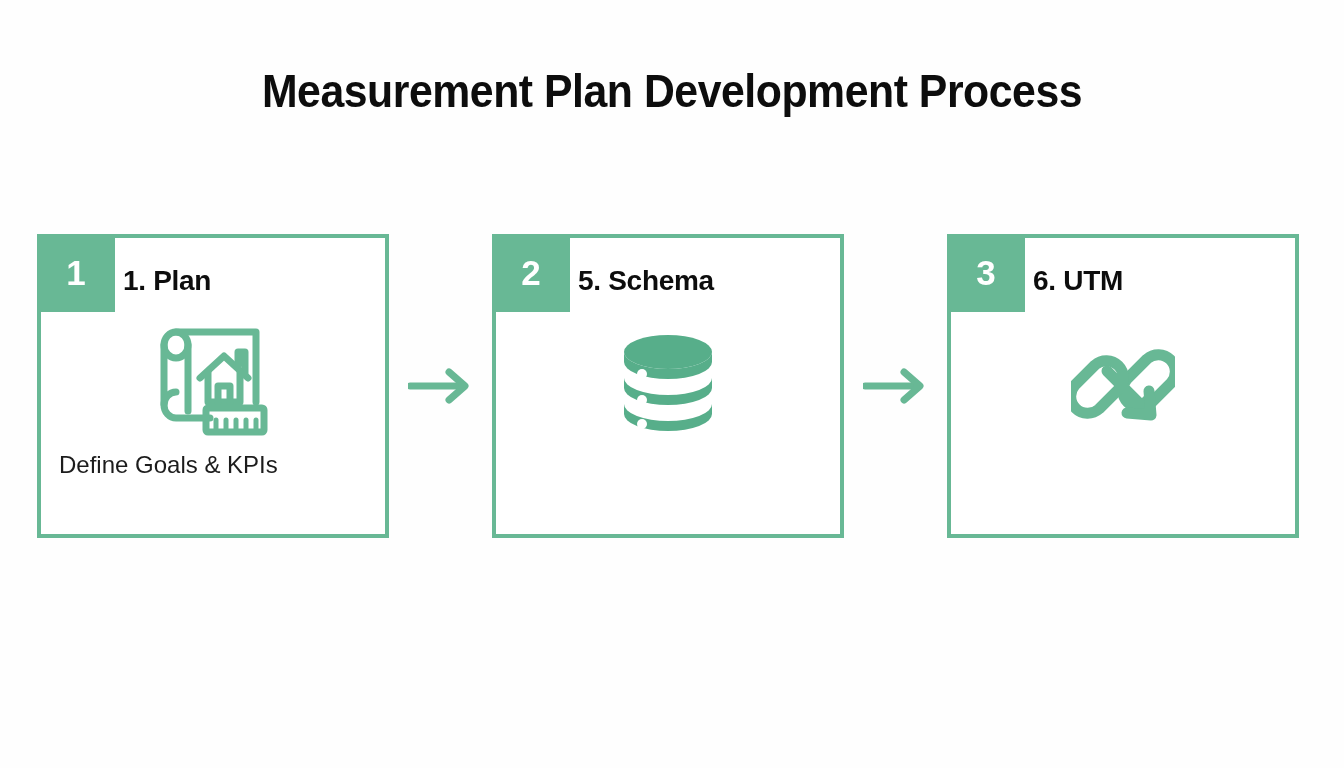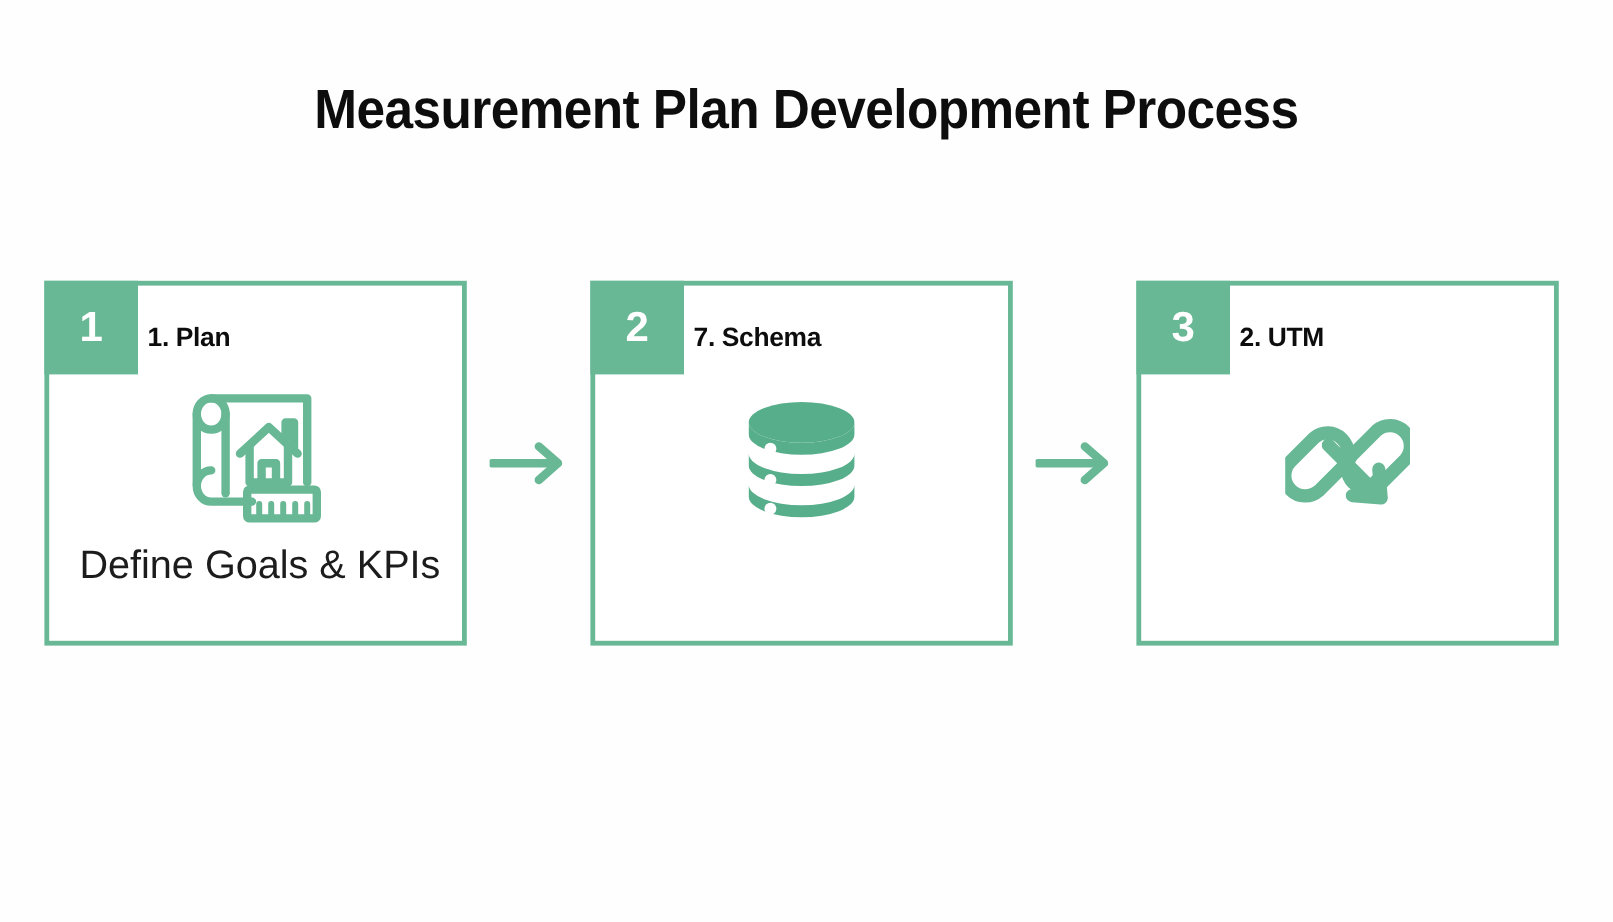--- a/index.html
+++ b/index.html
@@ -72,21 +72,21 @@
     box-sizing: border-box;
   }
 
   .card-title {
     position: absolute;
     left: 82px;
     top: 12px;
     height: 62px;
     display: flex;
     align-items: center;
-    font-size: 22px;
+    font-size: 28px;
     font-weight: 700;
     color: #0d0d0d;
     letter-spacing: -0.3px;
     white-space: nowrap;
   }
 
   .card-icon {
     position: absolute;
     left: 0;
     top: 86px;
@@ -95,22 +95,22 @@
     display: flex;
     align-items: center;
     justify-content: center;
   }
 
   .card-caption {
     position: absolute;
     left: 18px;
     right: 18px;
     top: 212px;
-    text-align: right;
-    font-size: 33px;
+    text-align: left;
+    font-size: 24px;
     font-weight: 400;
     color: #1c1c1c;
     line-height: 1.28;
   }
 
   
   .connector {
     flex: 1 1 auto;
     display: flex;
     align-items: center;
@@ -162,21 +162,21 @@
 
   <div class="connector">
     <svg width="66" height="38" viewBox="0 0 66 38">
       <path d="M2 19 H52" stroke="#68b895" stroke-width="7" stroke-linecap="round" fill="none"></path>
       <path d="M41 5 L57 19 L41 33" stroke="#68b895" stroke-width="7" stroke-linecap="round" stroke-linejoin="round" fill="none"></path>
     </svg>
   </div>
 
   <div class="card">
     <div class="badge">2</div>
-    <div class="card-title">7. Schema</div>
+    <div class="card-title">5. Schema</div>
     <div class="card-icon">
       <svg width="96" height="104" viewBox="0 0 96 104">
         <g fill="#57ae8a">
 
           <path d="M4 72 v10 a44 17 0 0 0 88 0 V72 a44 17 0 0 1 -88 0 Z"></path>
 
           <path d="M4 46 v10 a44 17 0 0 0 88 0 V46 a44 17 0 0 1 -88 0 Z"></path>
 
           <path d="M4 20 v10 a44 17 0 0 0 88 0 V20 a44 17 0 0 1 -88 0 Z"></path>
 
@@ -192,21 +192,21 @@
 
   <div class="connector">
     <svg width="66" height="38" viewBox="0 0 66 38">
       <path d="M2 19 H52" stroke="#68b895" stroke-width="7" stroke-linecap="round" fill="none"></path>
       <path d="M41 5 L57 19 L41 33" stroke="#68b895" stroke-width="7" stroke-linecap="round" stroke-linejoin="round" fill="none"></path>
     </svg>
   </div>
 
   <div class="card">
     <div class="badge">3</div>
-    <div class="card-title">2. UTM</div>
+    <div class="card-title">6. UTM</div>
     <div class="card-icon">
       <svg width="104" height="106" viewBox="0 0 104 106" fill="none" stroke="#68b895" stroke-width="11" stroke-linecap="round" stroke-linejoin="round">
 
         <path d="M56 48 L76 28 a17 17 0 0 1 24 24 L80 72 a17 17 0 0 1 -24 -24 Z"></path>
 
         <path d="M48 58 L28 78 a17 17 0 0 1 -24 -24 L24 34 a17 17 0 0 1 24 24 Z"></path>
 
         <path d="M36 40 L78 82"></path>
 
         <path d="M56 82 L80 84 L78 60" fill="#68b895"></path>

